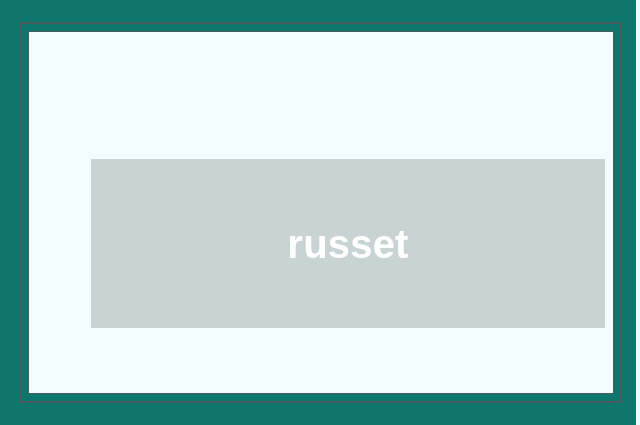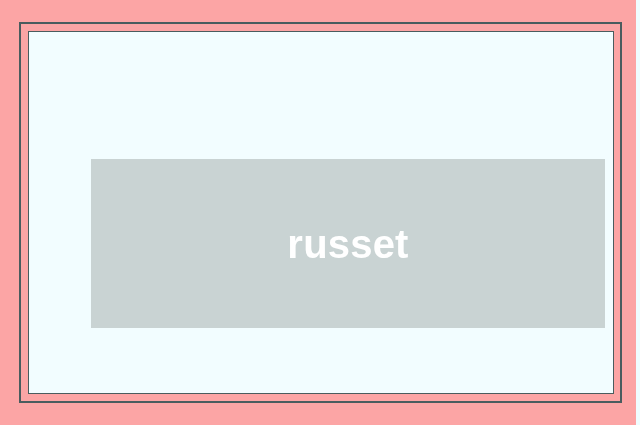--- a/index.html
+++ b/index.html
@@ -13,21 +13,21 @@
     background: #effdff;
     font-family: "Liberation Sans", "DejaVu Sans", sans-serif;
     overflow: hidden;
   }
 
   
   .canvas {
     position: relative;
     width: 636px;
     height: 425px;
-    background: #fca5a5;
+    background: #0f766e;
     box-sizing: border-box;
   }
 
   
   .frame-outer {
     position: absolute;
     left: 19px;
     top: 22px;
     width: 603px;
     height: 381px;

